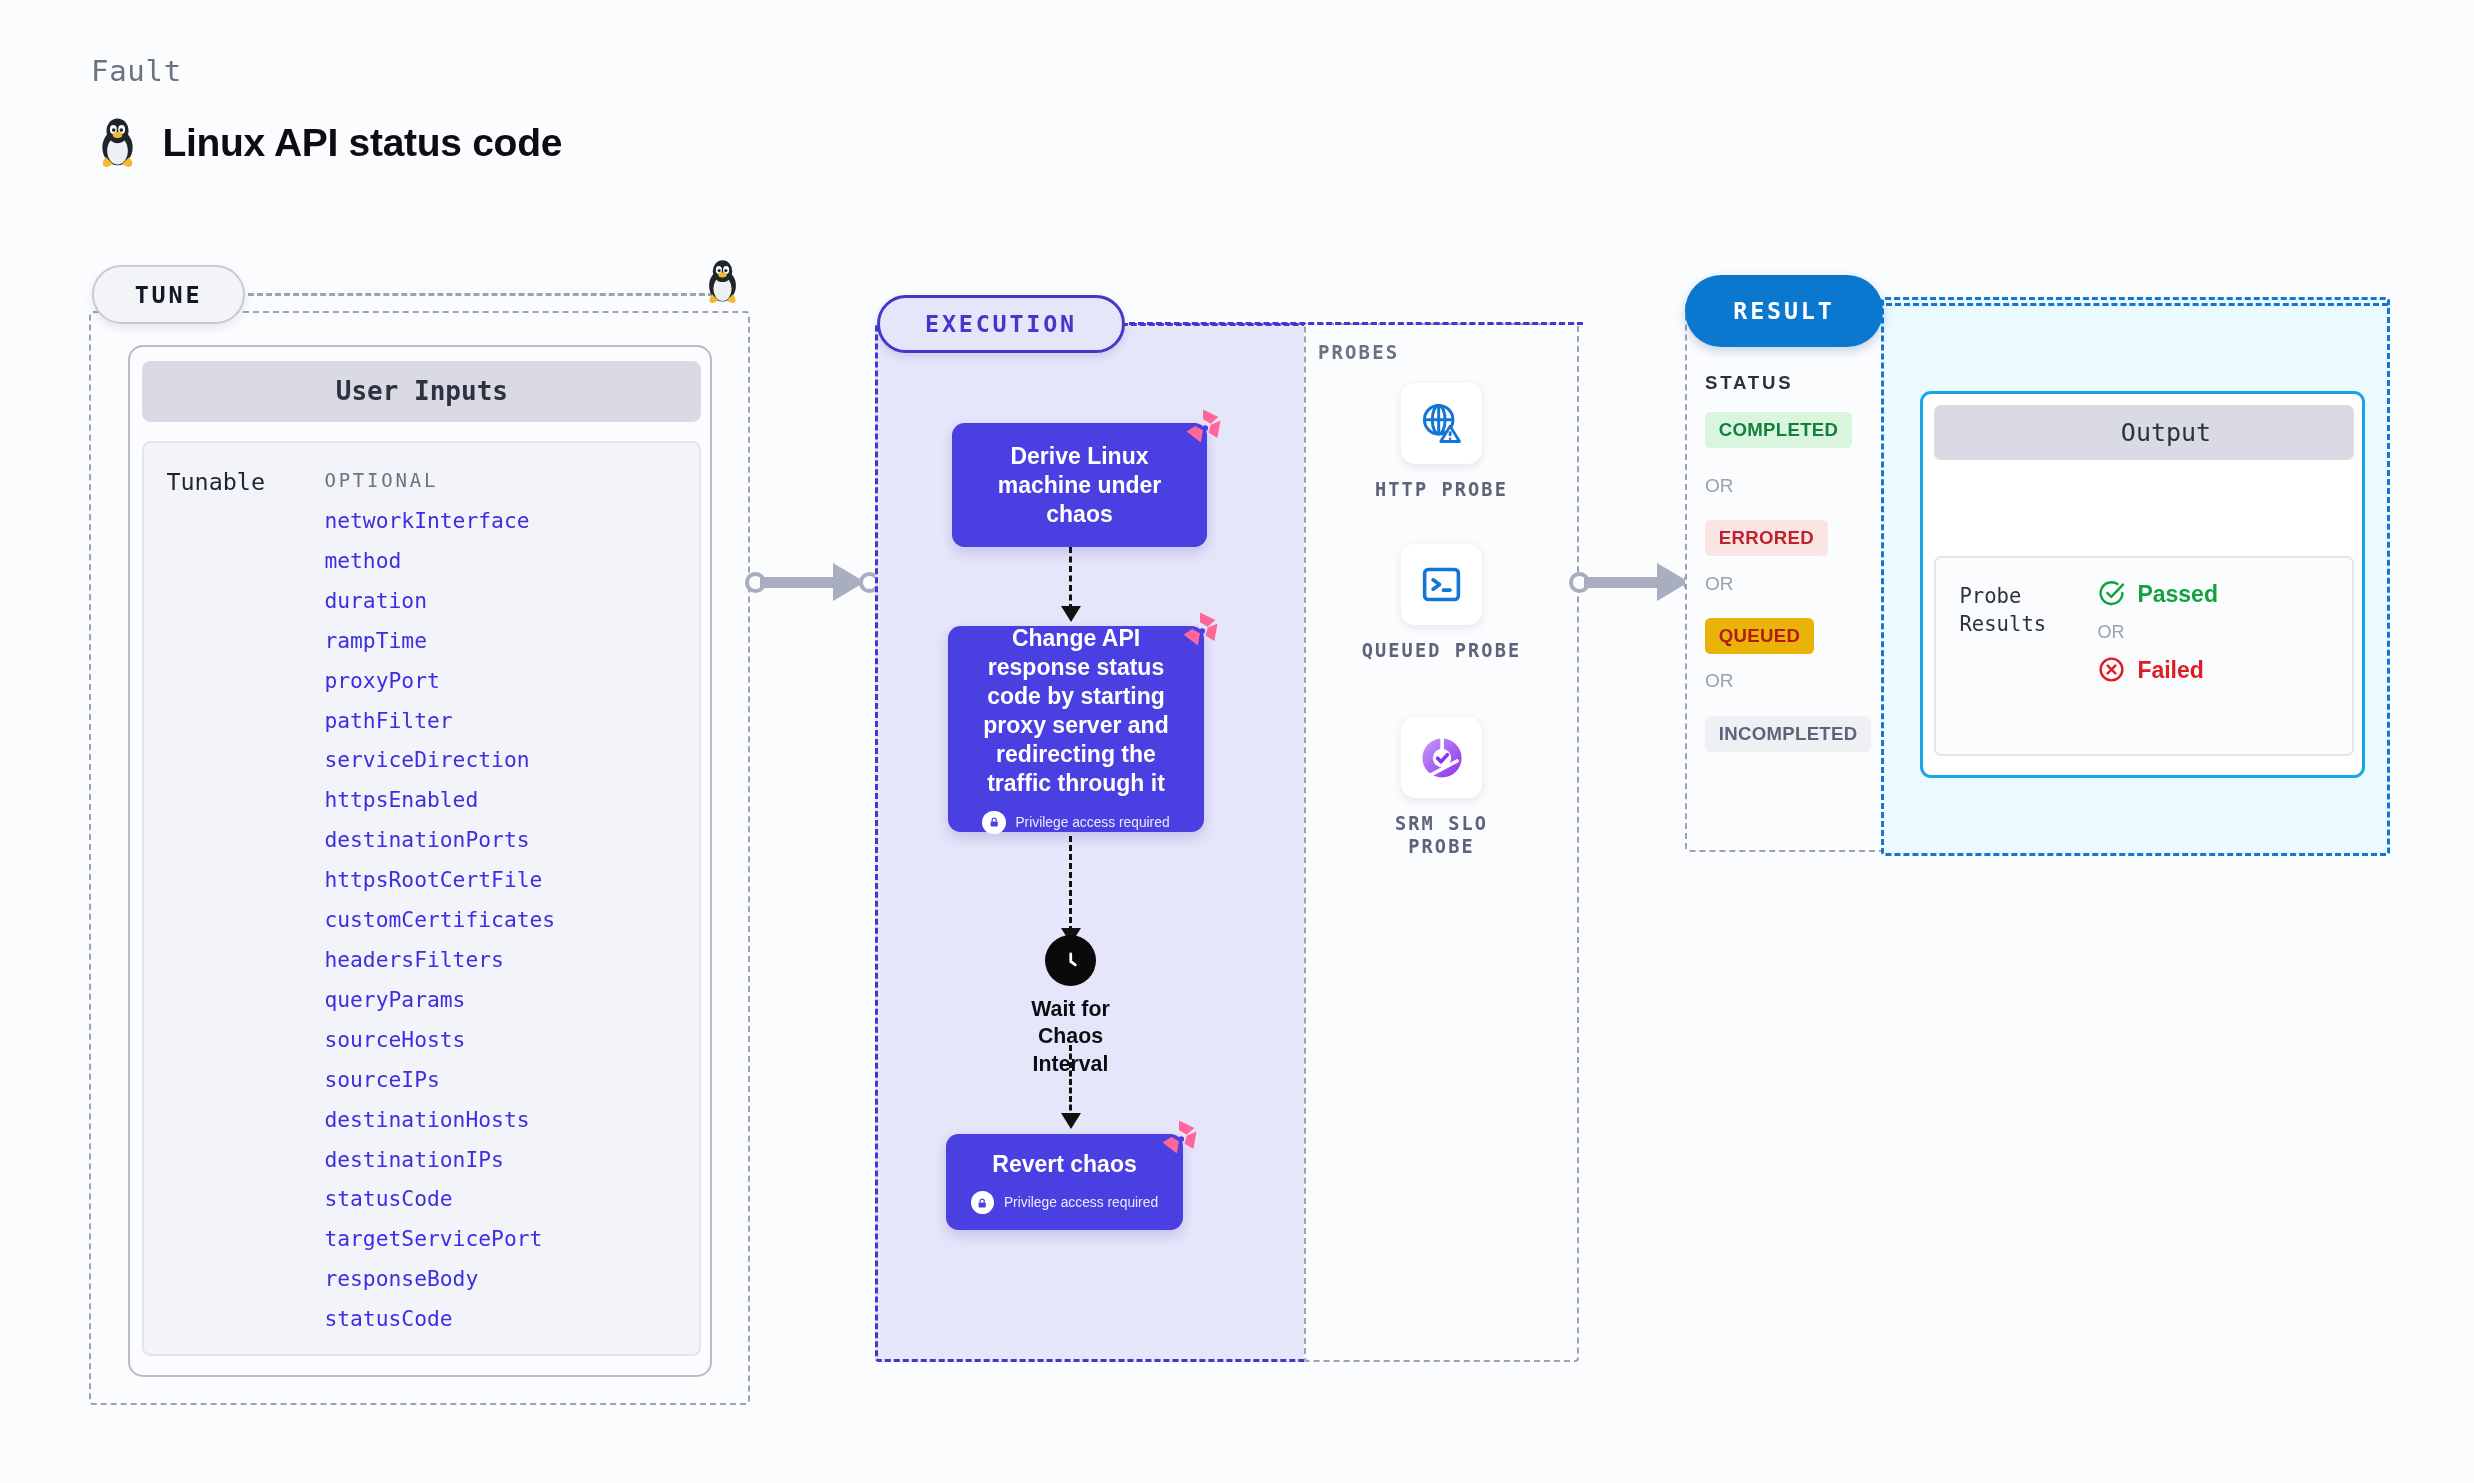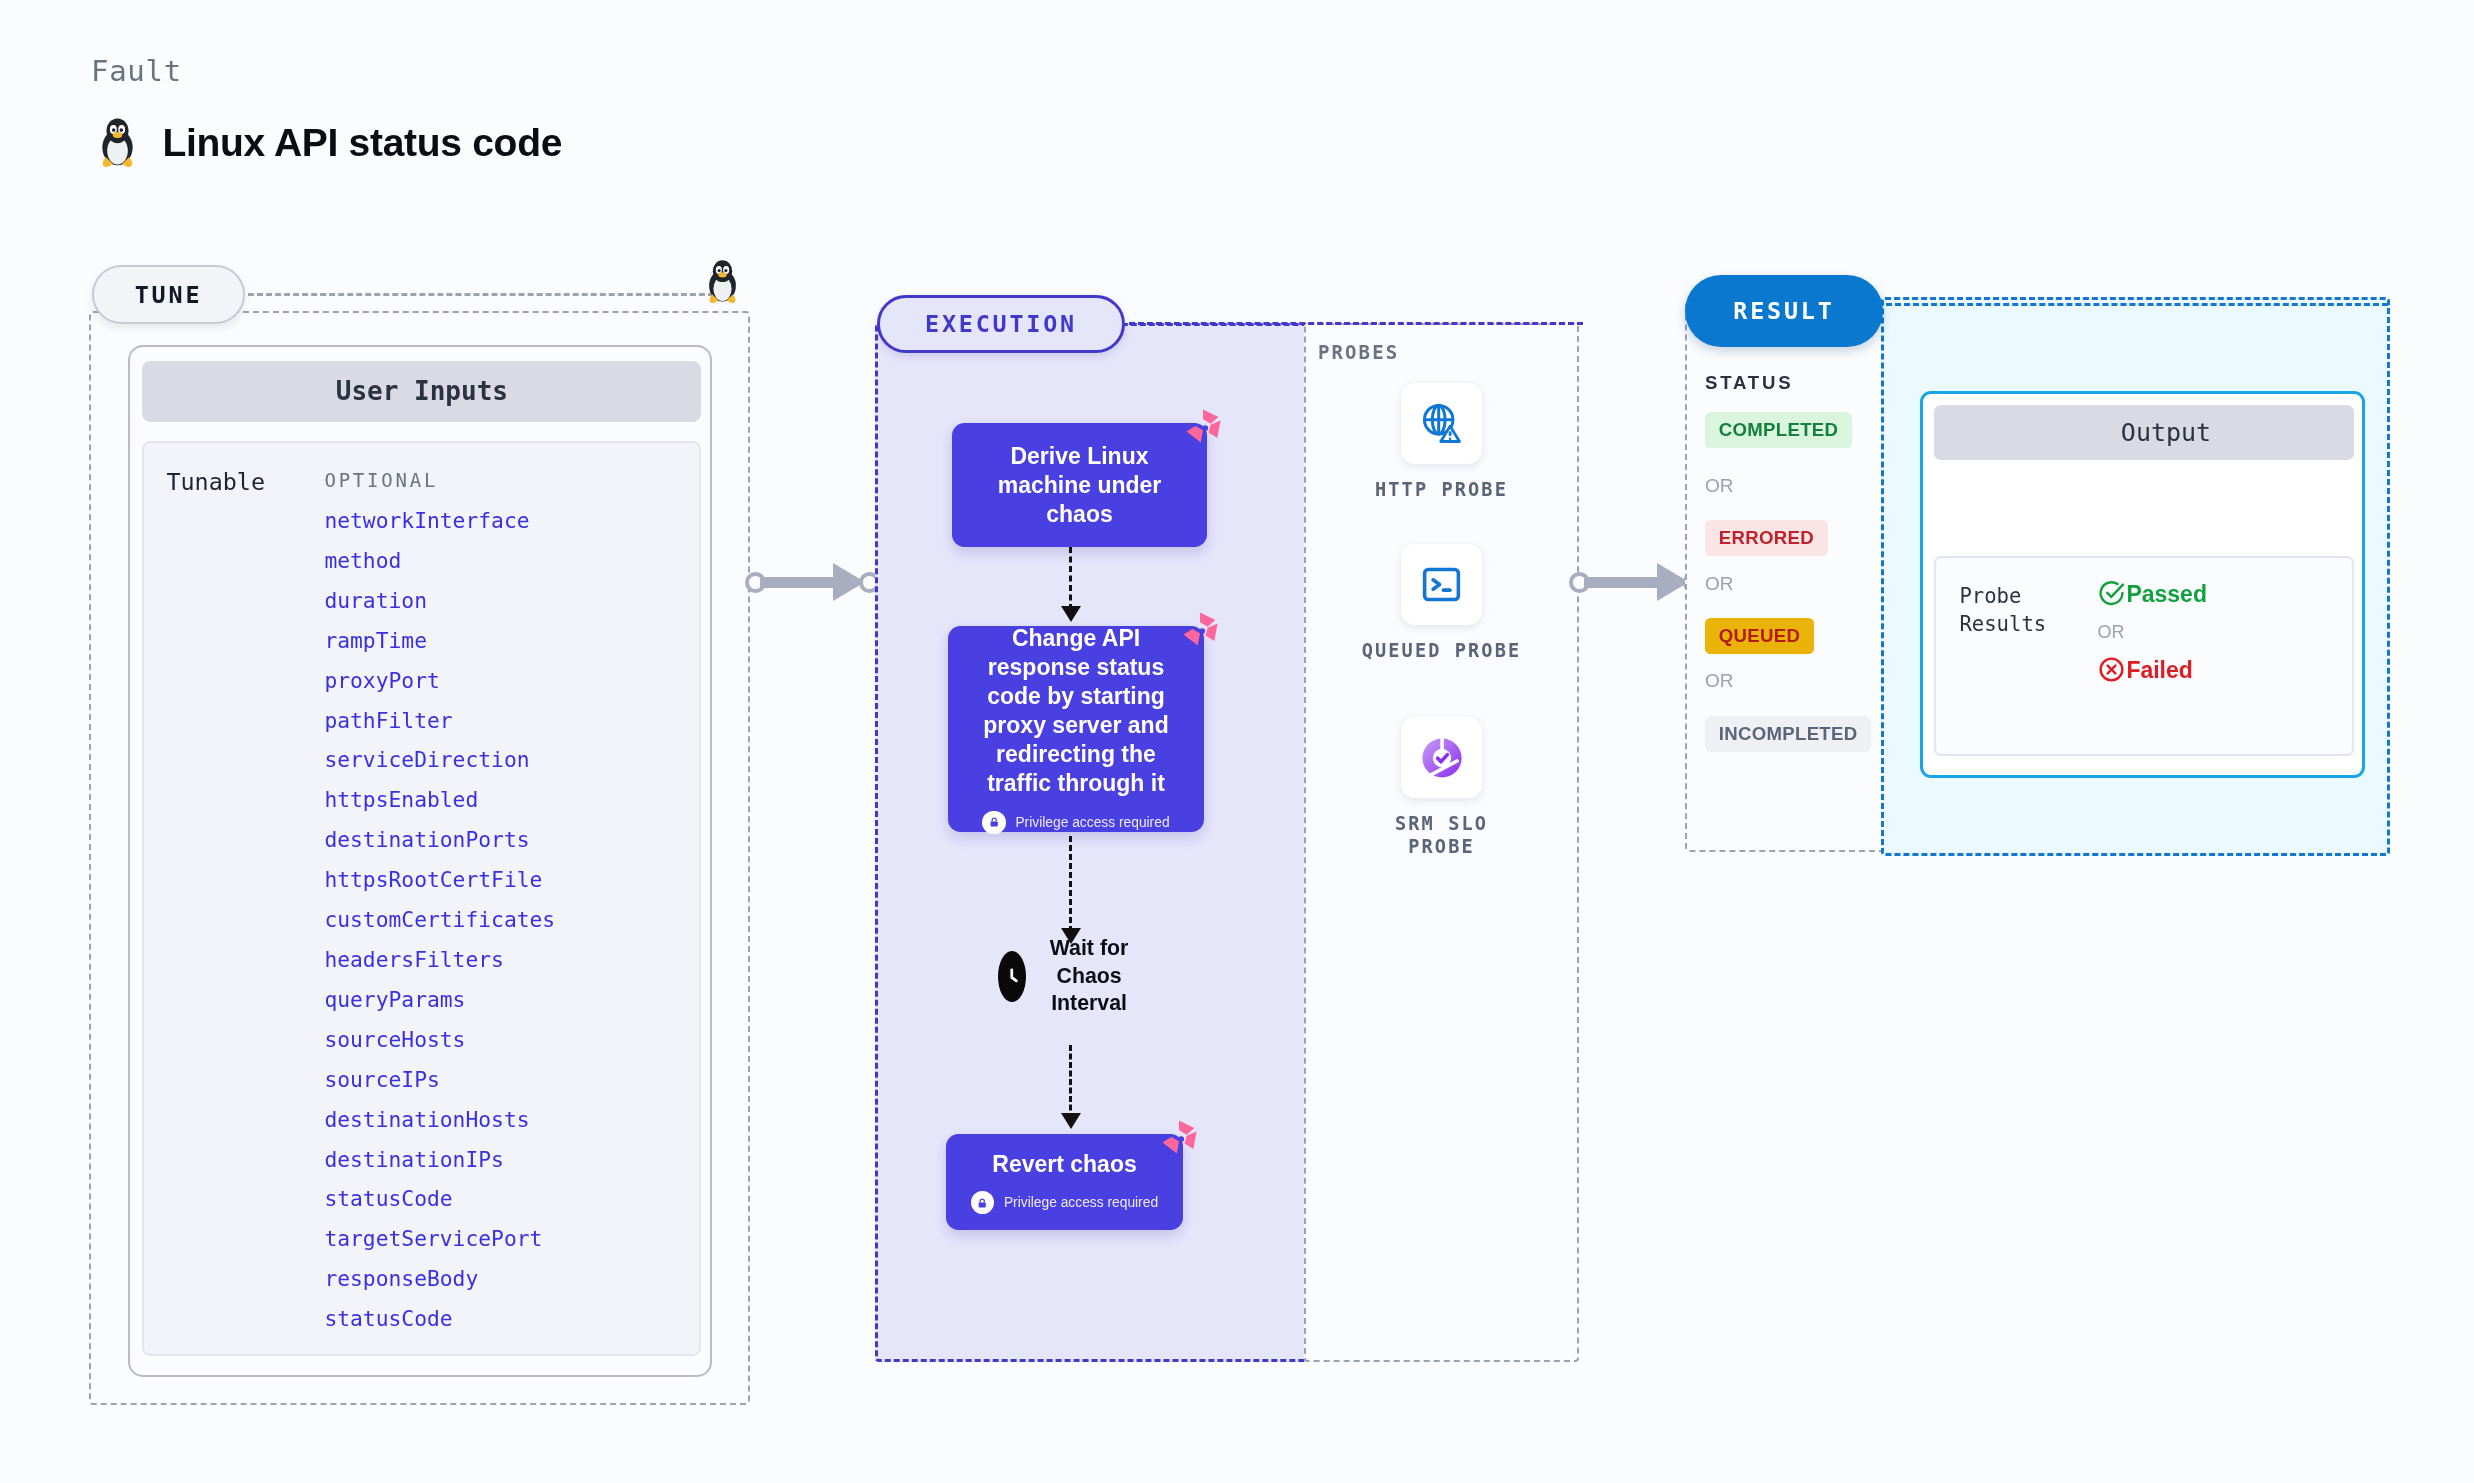--- a/index.html
+++ b/index.html
@@ -176,21 +176,21 @@
     border-left: 3.4px dashed #111;
   }
   .conn-head {
     position: absolute; width: 0; height: 0;
     border-left: 10.3px solid transparent;
     border-right: 10.3px solid transparent;
     border-top: 16.5px solid #111;
   }
 
   .wait-node {
-    position: absolute; display: flex; flex-direction: row;
+    position: absolute; display: flex; flex-direction: column;
     align-items: center; gap: 9.6px;
   }
   .clock {
     width: 51px; height: 51px; border-radius: 50%; background: #0a0a0a;
     display: flex; align-items: center; justify-content: center;
   }
   .wait-text {
     font-size: 21.3px; font-weight: 700; color: #0b0d12;
     text-align: center; line-height: 27.5px;
   }
@@ -250,21 +250,21 @@
     display: flex; align-items: center;
   }
   .out-key {
     font-family: "DejaVu Sans Mono", monospace;
     font-size: 20.6px; color: #2c3240; line-height: 27.5px;
   }
   .out-val {
     font-family: "DejaVu Sans Mono", monospace;
     font-size: 20.6px; color: #3b2fe0;
   }
-  .res-line { display: flex; align-items: center; }
+  .res-line { display: flex; align-items: center; gap: 11px; }
   .res-text { font-size: 23px; font-weight: 700; }
 </style>
 </head>
 <body>
 
 <div class="page">
 
   <div class="hdr-fault">Fault</div>
   <div class="hdr-title-row">
     <span>

